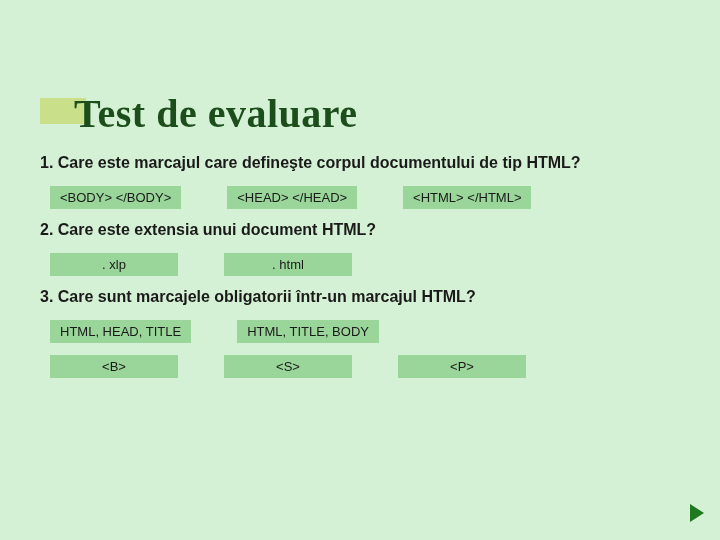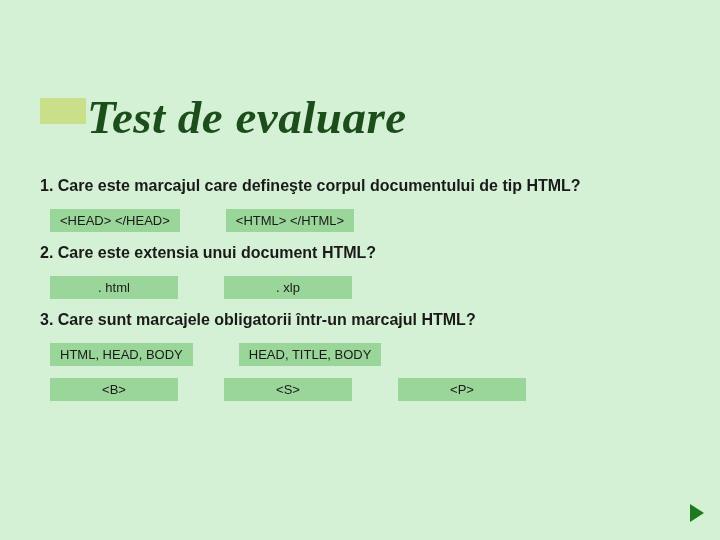--- a/index.html
+++ b/index.html
@@ -19,30 +19,29 @@
     position: absolute;
     top: 8px;
     left: 0;
     width: 46px;
     height: 26px;
     background: #c9df8a;
   }
   .title {
     position: relative;
     font-family: "Brush Script MT", "Segoe Script", "Comic Sans MS", cursive;
-    font-style: italic;
     font-weight: bold;
-    font-size: 47px;
+    font-size: 40px;
     color: #1b4e1b;
-    margin-left: 47px;
+    margin-left: 34px;
     letter-spacing: 0.5px;
   }
   .questions {
     position: absolute;
-    top: 177px;
+    top: 154px;
     left: 40px;
     right: 40px;
   }
   .question-text {
     font-size: 16px;
     font-weight: bold;
     color: #1a1a1a;
     margin-bottom: 14px;
     margin-top: 3px;
   }
@@ -84,40 +83,41 @@
   <div class="title">Test de evaluare</div>
 </div>
 
 <div class="questions">
 
   <div class="question-text">
     <span>1.</span>
     <span>Care este marcajul care defineşte corpul documentului de tip HTML?</span>
   </div>
   <div class="options-row">
+    <button class="option-btn">&lt;BODY&gt; &lt;/BODY&gt;</button>
     <button class="option-btn">&lt;HEAD&gt; &lt;/HEAD&gt;</button>
     <button class="option-btn">&lt;HTML&gt; &lt;/HTML&gt;</button>
   </div>
 
   <div class="question-text">
     <span>2.</span>
     <span>Care este extensia unui document HTML?</span>
   </div>
   <div class="options-row">
+    <button class="option-btn">. xlp</button>
     <button class="option-btn">. html</button>
-    <button class="option-btn">. xlp</button>
   </div>
 
   <div class="question-text">
     <span>3.</span>
     <span>Care sunt marcajele obligatorii într-un marcajul HTML?</span>
   </div>
   <div class="options-row">
-    <button class="option-btn">HTML, HEAD, BODY</button>
-    <button class="option-btn">HEAD, TITLE, BODY</button>
+    <button class="option-btn">HTML, HEAD, TITLE</button>
+    <button class="option-btn">HTML, TITLE, BODY</button>
   </div>
 
   <div class="options-row">
     <button class="option-btn">&lt;B&gt;</button>
     <button class="option-btn">&lt;S&gt;</button>
     <button class="option-btn">&lt;P&gt;</button>
   </div>
 
 </div>
 

